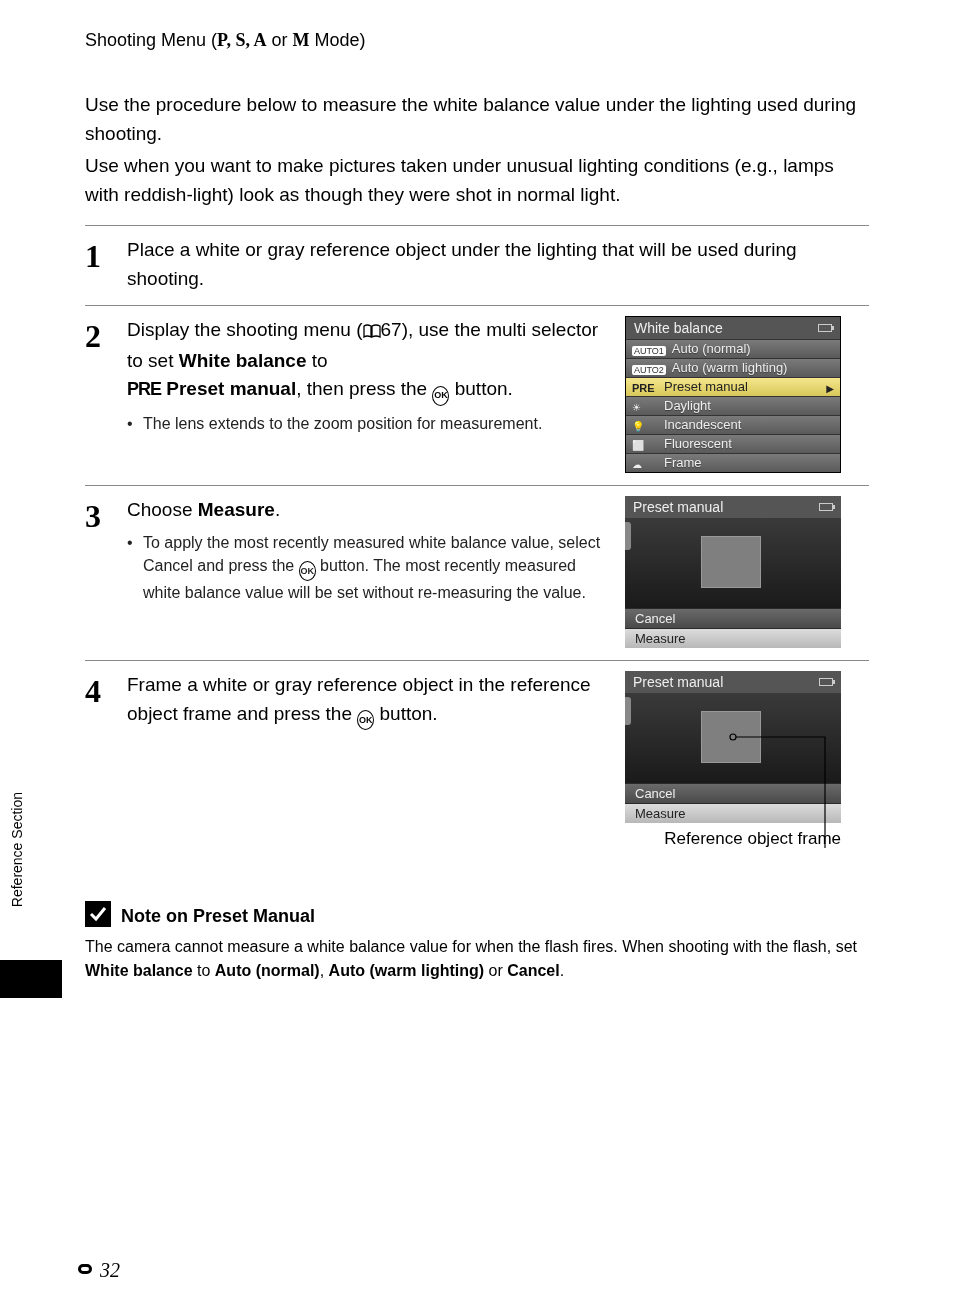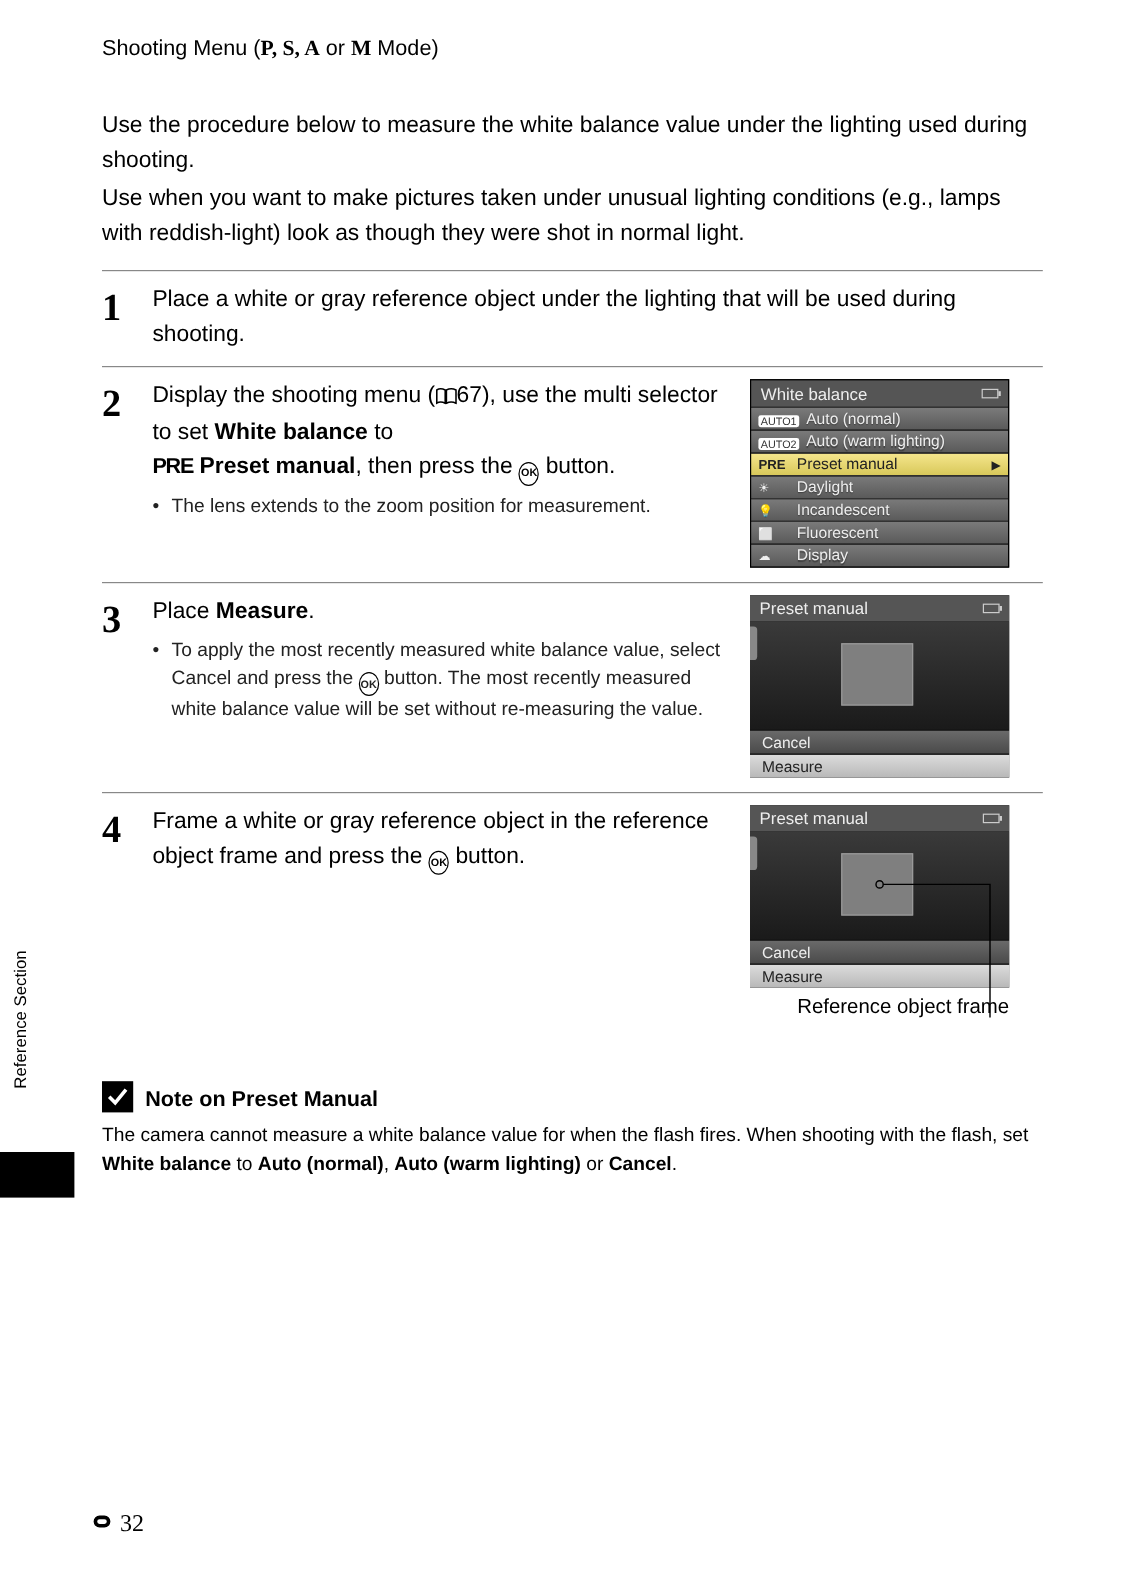--- a/index.html
+++ b/index.html
@@ -58,21 +58,21 @@
   .side-black { position:absolute; left:0; top:960px; width:62px; height:38px; background:#000;}
   
   .note-block { margin-top: 40px; }
   .note-heading { display:flex; align-items:flex-end; gap:10px; }
   .note-heading .check { width:26px; height:26px; background:#000; display:flex; align-items:center; justify-content:center;}
   .note-heading .check svg{ width:20px; height:20px;}
   .note-title { font-weight:700; font-size:18px;}
   .note-body { font-size:16px; line-height:1.5; margin-top:8px;}
   .note-body .bold{ font-weight:700;}
   
-  .pagefoot { position:absolute; left:72px; bottom:32px; display:flex; align-items:center; gap:2px; font-family: Georgia, serif;}
+  .pagefoot { position:absolute; left:72px; bottom:32px; display:flex; align-items:center; gap:2px; font-style:italic; font-family: Georgia, serif;}
   .pagefoot .sym{ font-style:normal;}
   .pagefoot .num{ font-size:20px;}
   .line-callout-svg{position:absolute; pointer-events:none;}
 </style>
 </head>
 <body>
 
 <div class="side-tab">
     <div class="side-tab-inner">Reference Section</div>
   </div>
@@ -131,31 +131,31 @@
         <div class="lcd-row">
             <span class="ico">💡</span>
             <span class="lbl">Incandescent</span>
           </div>
         <div class="lcd-row">
             <span class="ico">⬜</span>
             <span class="lbl">Fluorescent</span>
           </div>
         <div class="lcd-row">
             <span class="ico">☁</span>
-            <span class="lbl">Display</span>
+            <span class="lbl">Frame</span>
           </div>
       </div>
     </div>
   </div>
 
   <div class="step-block">
     <div class="step-num">3</div>
     <div class="step-body" style="max-width:480px;">
       <div class="step-main">
-        <span>Place </span><span class="bold">Measure</span><span>.</span>
+        <span>Choose </span><span class="bold">Measure</span><span>.</span>
       </div>
       <div class="step-bullet">
         <span>To apply the most recently measured white balance value, select </span><span class="bold">Cancel</span><span> and press the </span><span class="ok-badge">OK</span><span> button. The most recently measured white balance value will be set without re-measuring the value.</span>
       </div>
     </div>
     <div class="step-right">
       <div class="lcd2">
         <div class="title">
             <span>Preset manual</span>
             <span class="batt"></span>

